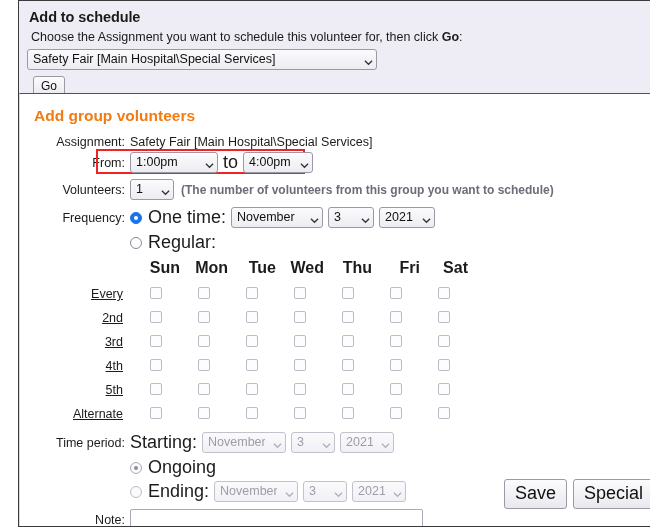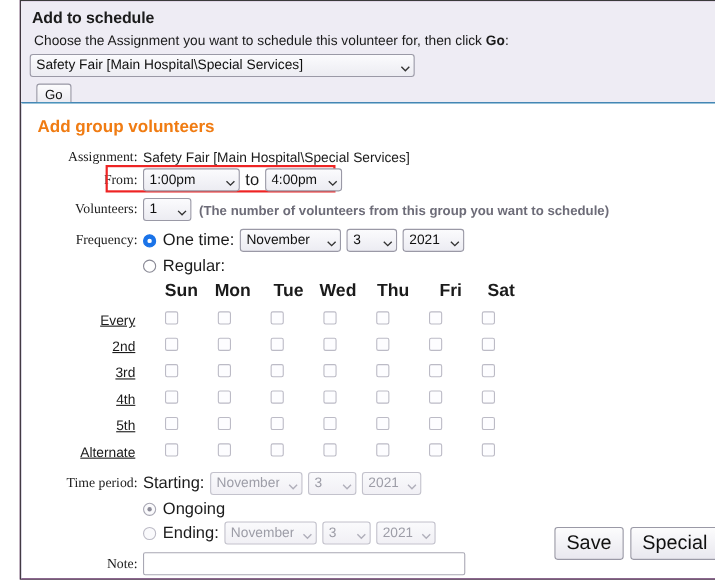--- a/index.html
+++ b/index.html
@@ -99,36 +99,35 @@
 
   
   .row { display: flex; align-items: center; margin-bottom: 3px; }
   .lbl {
     width: 110px;
     text-align: right;
     font-size: 12.5px;
     color: #1b1b1b;
     padding-right: 5px;
     flex: 0 0 110px;
-    font-family: Liberation Serif, serif;
   }
   .val { font-size: 12.5px; color: #1b1b1b; display: flex; align-items: center; }
   .hint { font-size: 12px; color: #6d6c78; margin-left: 7px; font-weight: bold; }
 
   
   .hl-row { position: relative; }
   .hl-box {
     position: absolute;
     left: 76px; top: -3px;
     width: 209px; height: 25px;
     border: 2px solid #ee2424;
     pointer-events: none;
   }
 
-  .inline-lbl { font-size: 15px; color: #1b1b1b; margin: 0 5px 0 0; }
+  .inline-lbl { font-size: 18px; color: #1b1b1b; margin: 0 5px 0 0; }
   .inline-lbl.mid { margin: 0 5px; }
 
   
   .radio {
     width: 12px; height: 12px;
     border-radius: 50%;
     border: 1px solid #8a8a96;
     background: #fff;
     display: inline-block;
     position: relative;

